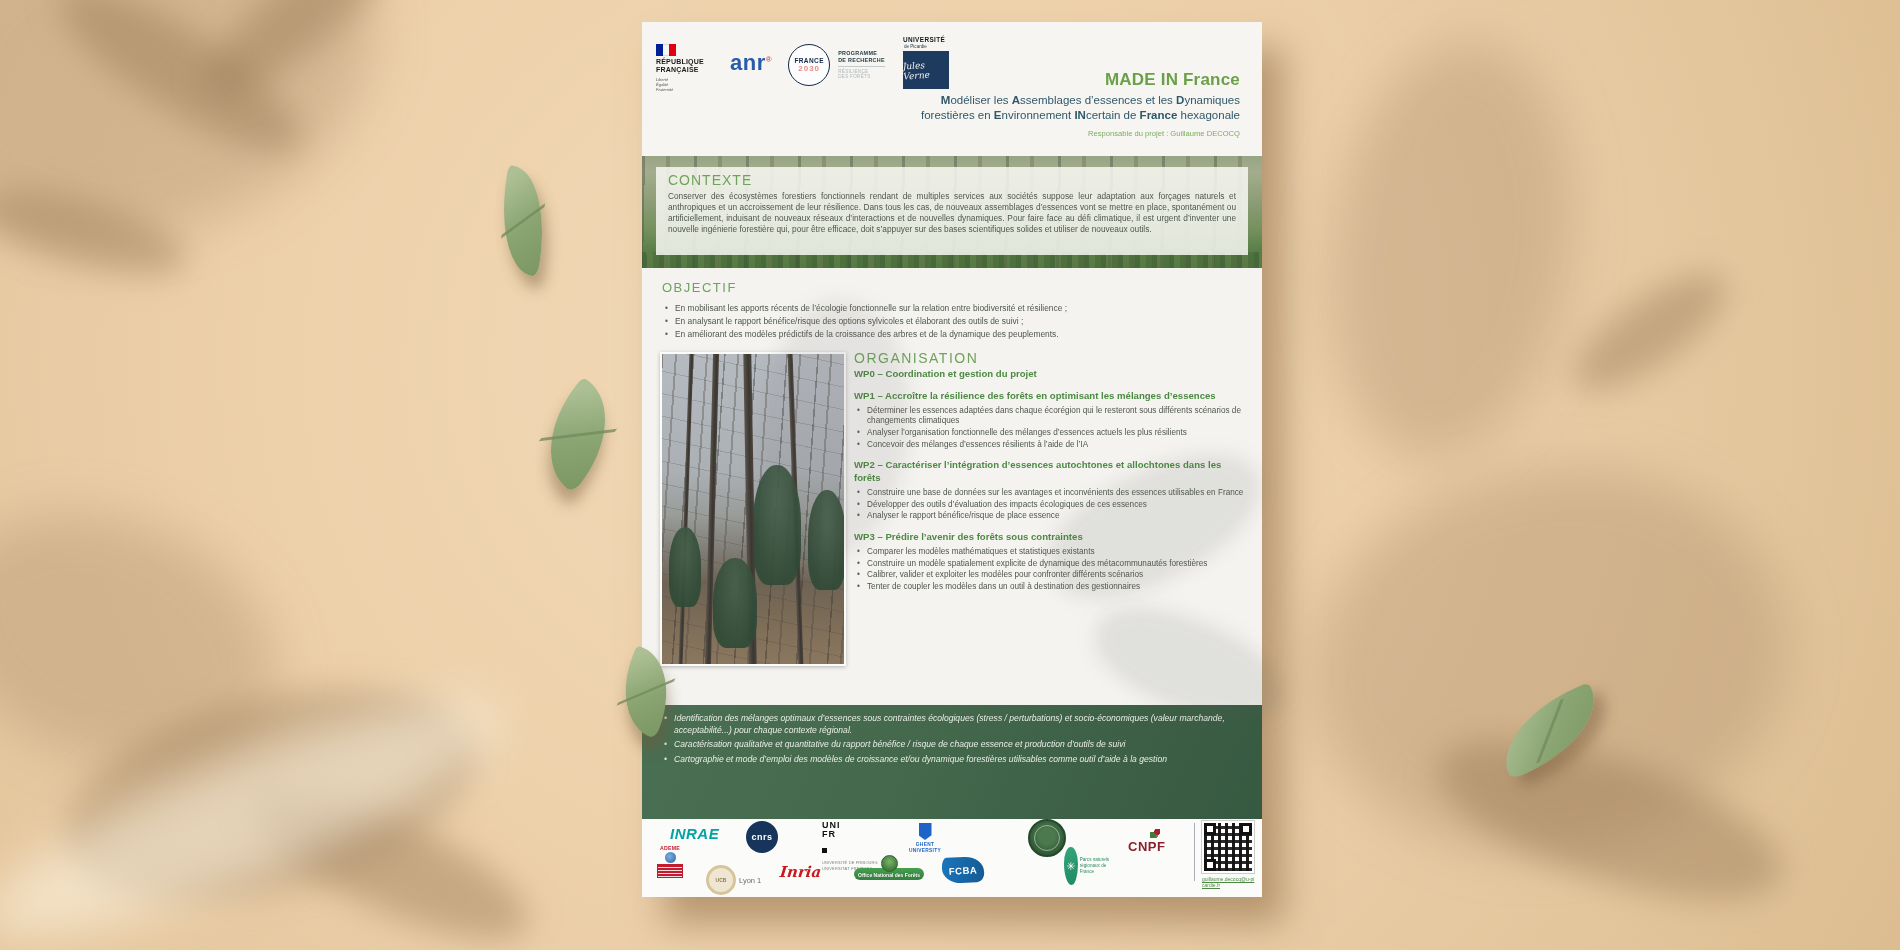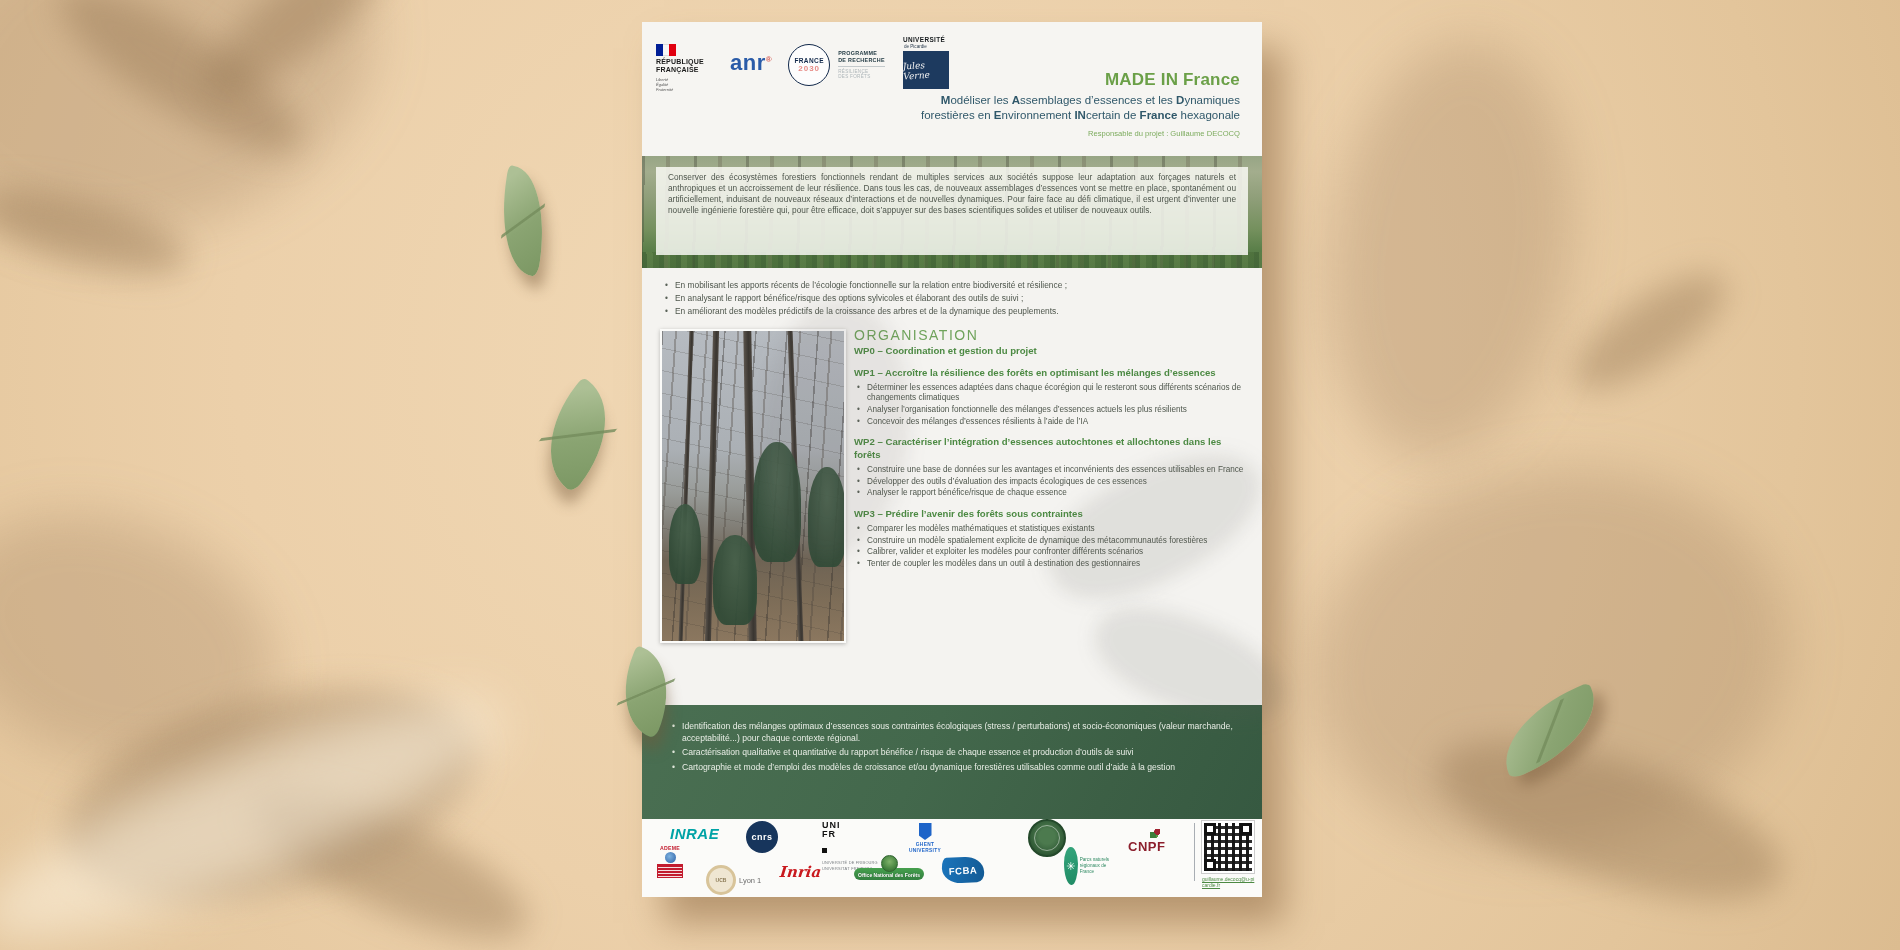--- a/index.html
+++ b/index.html
@@ -82,21 +82,21 @@
   .org-h{font-size:14px;color:#6fa35b;letter-spacing:1.5px;font-weight:normal;margin:2px 0 2px 0;}
   .wp{margin-bottom:9px;}
   .wp h3{font-size:9.6px;color:#4c8a43;margin:0 0 3px 0;line-height:1.35;}
   .wp ul.dots li{margin-bottom:1px;font-size:8.2px;}
   
   .resultats{position:absolute;left:0;right:0;top:683px;height:114px;
     background:linear-gradient(115deg,#4a6f52 0%,#43684c 45%,#3c5f45 75%,#365941 100%);
     padding:7px 20px;box-sizing:border-box;}
   .res-h{font-size:13.5px;color:#f2f4ef;letter-spacing:1px;font-weight:normal;margin:0 0 4px 0;}
   .res-h .bb{color:#ffffff;}
-  ul.res-list{list-style:none;margin:8px;padding:0;}
+  ul.res-list{list-style:none;margin:0;padding:0;font-style:italic;}
   ul.res-list li{font-size:8.6px;color:#e9eee6;line-height:1.42;padding-left:12px;position:relative;margin-bottom:2px;width:565px;}
   ul.res-list li::before{content:"•";position:absolute;left:2px;color:#dfe6da;}
   
   .p-footer{position:absolute;left:0;right:0;top:797px;height:78px;background:#fbfbf9;}
   .flogo{position:absolute;text-align:center;}
   .inrae{left:28px;top:6px;font-size:15px;font-weight:bold;color:#00a3a6;letter-spacing:.5px;font-style:italic;}
   .ademe{left:12px;top:26px;width:32px;}
   .ademe-t{font-size:5.2px;font-weight:bold;color:#c21b2e;letter-spacing:.3px;}
   .ademe-globe{width:11px;height:11px;border-radius:50%;margin:1px auto;background:radial-gradient(circle at 40% 40%,#7db2e0,#2b5fa4);}
   .ademe-box{width:24px;height:12px;margin:0 auto;background:#c21b2e;
@@ -210,25 +210,27 @@
         <div class="p-sub">
           <div><span class="bb">M</span><span>odéliser les </span><span class="bb">A</span><span>ssemblages d’essences et les </span><span class="bb">D</span><span>ynamiques</span></div>
           <div><span>forestières en </span><span class="bb">E</span><span>nvironnement </span><span class="bb">IN</span><span>certain de </span><span class="bb">France</span><span> hexagonale</span></div>
         </div>
         <div class="p-resp">Responsable du projet : Guillaume DECOCQ</div>
       </div>
     </div>
 
     <div class="contexte">
       <div class="ctx-box">
+        <h2 class="ctx-h">CONTEXTE</h2>
         <p class="ctx-p">Conserver des écosystèmes forestiers fonctionnels rendant de multiples services aux sociétés suppose leur adaptation aux forçages naturels et anthropiques et un accroissement de leur résilience. Dans tous les cas, de nouveaux assemblages d’essences vont se mettre en place, spontanément ou artificiellement, induisant de nouveaux réseaux d’interactions et de nouvelles dynamiques. Pour faire face au défi climatique, il est urgent d’inventer une nouvelle ingénierie forestière qui, pour être efficace, doit s’appuyer sur des bases scientifiques solides et utiliser de nouveaux outils.</p>
       </div>
     </div>
 
     <div class="objectif">
+      <h2 class="obj-h">OBJECTIF</h2>
       <ul class="dots">
         <li>En mobilisant les apports récents de l’écologie fonctionnelle sur la relation entre biodiversité et résilience ;</li>
         <li>En analysant le rapport bénéfice/risque des options sylvicoles et élaborant des outils de suivi ;</li>
         <li>En améliorant des modèles prédictifs de la croissance des arbres et de la dynamique des peuplements.</li>
       </ul>
     </div>
 
     <div class="organisation">
       <div class="photo">
         <div class="branches"></div>
@@ -252,21 +254,21 @@
             <li>Déterminer les essences adaptées dans chaque écorégion qui le resteront sous différents scénarios de changements climatiques</li>
             <li>Analyser l’organisation fonctionnelle des mélanges d’essences actuels les plus résilients</li>
             <li>Concevoir des mélanges d’essences résilients à l’aide de l’IA</li>
           </ul>
         </div>
         <div class="wp">
           <h3>WP2 – Caractériser l’intégration d’essences autochtones et allochtones dans les forêts</h3>
           <ul class="dots">
             <li>Construire une base de données sur les avantages et inconvénients des essences utilisables en France</li>
             <li>Développer des outils d’évaluation des impacts écologiques de ces essences</li>
-            <li>Analyser le rapport bénéfice/risque de chaque essence</li>
+            <li>Analyser le rapport bénéfice/risque de place essence</li>
           </ul>
         </div>
         <div class="wp">
           <h3>WP3 – Prédire l’avenir des forêts sous contraintes</h3>
           <ul class="dots">
             <li>Comparer les modèles mathématiques et statistiques existants</li>
             <li>Construire un modèle spatialement explicite de dynamique des métacommunautés forestières</li>
             <li>Calibrer, valider et exploiter les modèles pour confronter différents scénarios</li>
             <li>Tenter de coupler les modèles dans un outil à destination des gestionnaires</li>
           </ul>

